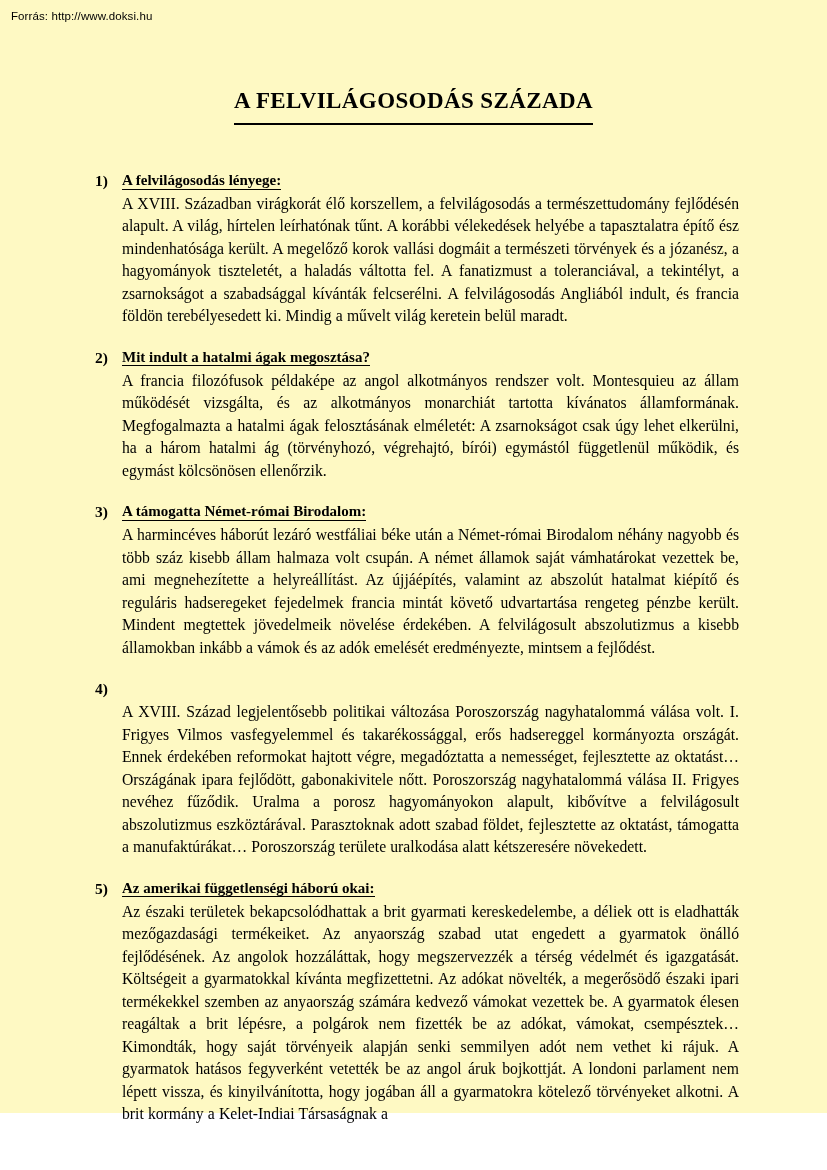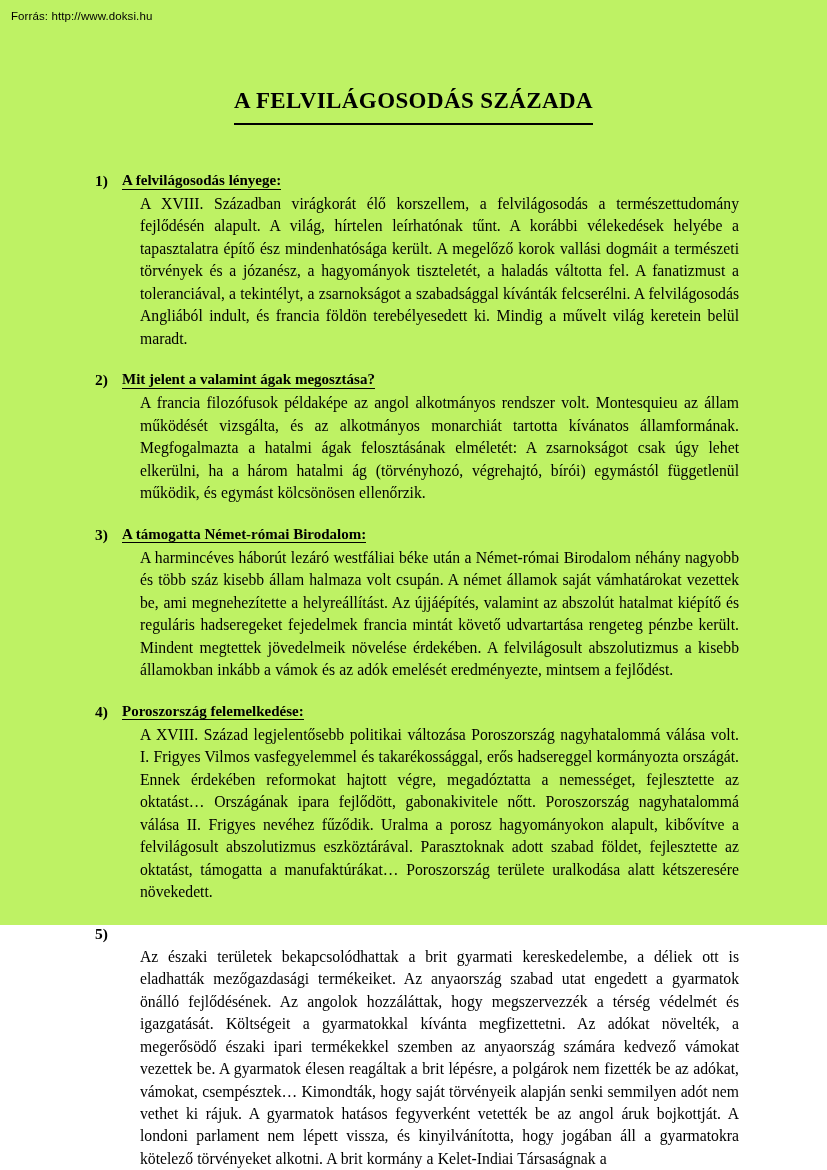--- a/index.html
+++ b/index.html
@@ -11,23 +11,23 @@
   body {
     width: 827px;
     height: 1170px;
     font-family: "Liberation Serif", "DejaVu Serif", serif;
     color: #000000;
     overflow: hidden;
     position: relative;
   }
   .page {
     width: 827px;
-    height: 925px;
+    height: 1113px;
     position: relative;
-    background: #bef264;
+    background: #fef9c3;
     box-sizing: border-box;
   }
   .source-header {
     position: absolute;
     top: 10px;
     left: 11px;
     font-family: "Liberation Sans", "DejaVu Sans", sans-serif;
     font-size: 11.5px;
     color: #000;
     letter-spacing: 0.1px;
@@ -80,21 +80,21 @@
     font-size: 15px;
     font-weight: bold;
     display: block;
   }
   .sec-heading .h-inner {
     display: inline;
     border-bottom: 1.5px solid #000;
     padding-bottom: 0.5px;
   }
   .sec-body {
-    margin-left: 52px;
+    margin-left: 34px;
     margin-top: 1px;
     font-size: 15.7px;
     line-height: 1.432;
     text-align: justify;
     text-justify: inter-word;
     hyphens: manual;
     word-spacing: 0.2px;
   }
   .sec-body p {
     margin: 0;
@@ -120,50 +120,50 @@
           <span class="sec-heading"><span class="h-inner">A felvilágosodás lényege:</span></span>
         </div>
         <div class="sec-body">
           <p>A XVIII. Században virágkorát élő korszellem, a felvilágosodás a természettudomány fejlődésén alapult. A világ, hírtelen leírhatónak tűnt. A korábbi vélekedések helyébe a tapasztalatra építő ész mindenhatósága került. A megelőző korok vallási dogmáit a természeti törvények és a józanész, a hagyományok tiszteletét, a haladás váltotta fel. A fanatizmust a toleranciával, a tekintélyt, a zsarnokságot a szabadsággal kívánták felcserélni. A felvilágosodás Angliából indult, és francia földön terebélyesedett ki. Mindig a művelt világ keretein belül maradt.</p>
         </div>
       </div>
 
       <div class="section">
         <div class="sec-head-row">
           <span class="sec-num">2)</span>
-          <span class="sec-heading"><span class="h-inner">Mit jelent a valamint ágak megosztása?</span></span>
+          <span class="sec-heading"><span class="h-inner">Mit indult a hatalmi ágak megosztása?</span></span>
         </div>
         <div class="sec-body">
           <p>A francia filozófusok példaképe az angol alkotmányos rendszer volt. Montesquieu az állam működését vizsgálta, és az alkotmányos monarchiát tartotta kívánatos államformának. Megfogalmazta a hatalmi ágak felosztásának elméletét: A zsarnokságot csak úgy lehet elkerülni, ha a három hatalmi ág (törvényhozó, végrehajtó, bírói) egymástól függetlenül működik, és egymást kölcsönösen ellenőrzik.</p>
         </div>
       </div>
 
       <div class="section">
         <div class="sec-head-row">
           <span class="sec-num">3)</span>
           <span class="sec-heading"><span class="h-inner">A támogatta Német-római Birodalom:</span></span>
         </div>
         <div class="sec-body">
           <p>A harmincéves háborút lezáró westfáliai béke után a Német-római Birodalom néhány nagyobb és több száz kisebb állam halmaza volt csupán. A német államok saját vámhatárokat vezettek be, ami megnehezítette a helyreállítást. Az újjáépítés, valamint az abszolút hatalmat kiépítő és reguláris hadseregeket fejedelmek francia mintát követő udvartartása rengeteg pénzbe került. Mindent megtettek jövedelmeik növelése érdekében. A felvilágosult abszolutizmus a kisebb államokban inkább a vámok és az adók emelését eredményezte, mintsem a fejlődést.</p>
         </div>
       </div>
 
       <div class="section">
         <div class="sec-head-row">
           <span class="sec-num">4)</span>
-          <span class="sec-heading"><span class="h-inner">Poroszország felemelkedése:</span></span>
         </div>
         <div class="sec-body">
           <p>A XVIII. Század legjelentősebb politikai változása Poroszország nagyhatalommá válása volt. I. Frigyes Vilmos vasfegyelemmel és takarékossággal, erős hadsereggel kormányozta országát. Ennek érdekében reformokat hajtott végre, megadóztatta a nemességet, fejlesztette az oktatást… Országának ipara fejlődött, gabonakivitele nőtt. Poroszország nagyhatalommá válása II. Frigyes nevéhez fűződik. Uralma a porosz hagyományokon alapult, kibővítve a felvilágosult abszolutizmus eszköztárával. Parasztoknak adott szabad földet, fejlesztette az oktatást, támogatta a manufaktúrákat… Poroszország területe uralkodása alatt kétszeresére növekedett.</p>
         </div>
       </div>
 
       <div class="section">
         <div class="sec-head-row">
           <span class="sec-num">5)</span>
+          <span class="sec-heading"><span class="h-inner">Az amerikai függetlenségi háború okai:</span></span>
         </div>
         <div class="sec-body">
           <p>Az északi területek bekapcsolódhattak a brit gyarmati kereskedelembe, a déliek ott is eladhatták mezőgazdasági termékeiket. Az anyaország szabad utat engedett a gyarmatok önálló fejlődésének. Az angolok hozzáláttak, hogy megszervezzék a térség védelmét és igazgatását. Költségeit a gyarmatokkal kívánta megfizettetni. Az adókat növelték, a megerősödő északi ipari termékekkel szemben az anyaország számára kedvező vámokat vezettek be. A gyarmatok élesen reagáltak a brit lépésre, a polgárok nem fizették be az adókat, vámokat, csempésztek… Kimondták, hogy saját törvényeik alapján senki semmilyen adót nem vethet ki rájuk. A gyarmatok hatásos fegyverként vetették be az angol áruk bojkottját. A londoni parlament nem lépett vissza, és kinyilvánította, hogy jogában áll a gyarmatokra kötelező törvényeket alkotni. A brit kormány a Kelet-Indiai Társaságnak a</p>
         </div>
       </div>
 
     </div>
   </div>
 </div>
 

